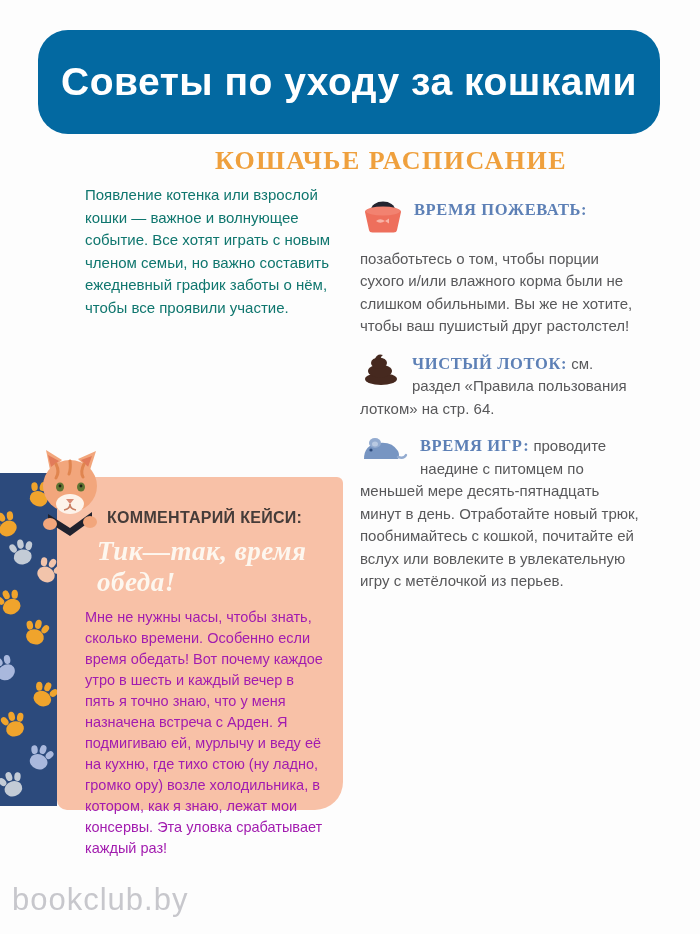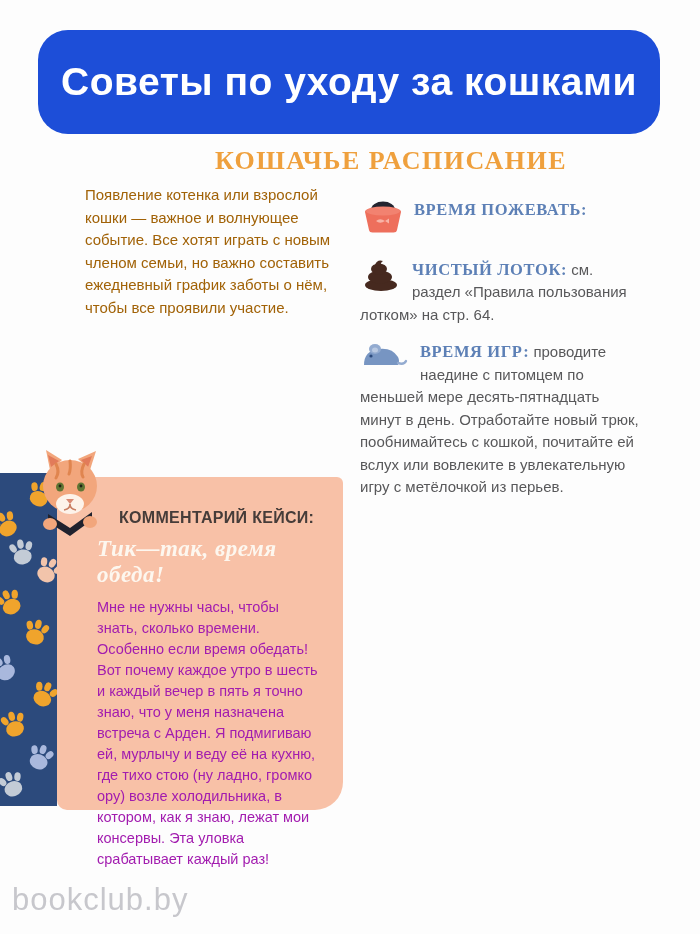--- a/index.html
+++ b/index.html
@@ -8,38 +8,38 @@
     font-family: "Liberation Sans", sans-serif;
     background: #ffffff;
     position: relative;
     overflow: hidden;
   }
   .page { position: absolute; inset: 0; width: 700px; height: 934px; background: #fdfdfd; }
 
   
   .banner {
     position: absolute; left: 38px; top: 30px; width: 622px; height: 104px;
-    background: #1d4ed8; border-radius: 30px;
+    background: #0369a1; border-radius: 30px;
     display: flex; align-items: center; justify-content: center;
   }
   .banner h1 {
     color: #ffffff; font-size: 39px; font-weight: bold; letter-spacing: 0.5px;
     font-family: "Liberation Sans", sans-serif;
   }
 
   .subheading {
     position: absolute; left: 0; top: 146px; width: 700px; text-align: center;
     font-family: "Liberation Serif", serif; font-weight: bold;
     font-size: 26px; letter-spacing: 1.5px; color: #efa03d; margin-left: 41px;
   }
 
   
   .col-left {
     position: absolute; left: 85px; top: 184px; width: 262px;
-    font-size: 15px; line-height: 22.5px; color: #a16207;
+    font-size: 15px; line-height: 22.5px; color: #0f766e;
   }
   .col-left p + p { margin-top: 13px; }
 
   .col-right {
     position: absolute; left: 360px; top: 184px; width: 282px;
     font-size: 15px; line-height: 22.5px; color: #58585a;
   }
 
   
   .tip { margin-top: 15px; overflow: visible; }
@@ -55,29 +55,29 @@
   
   .paw-panel {
     position: absolute; left: 0; top: 473px; width: 57px; height: 333px;
     background: #2c4a7c;
   }
 
   
   .comment-box {
     position: absolute; left: 57px; top: 477px; width: 286px; height: 333px;
     background: #f8c1a7; border-radius: 6px 6px 28px 10px;
-    padding: 30px 20px 0 40px;
+    padding: 30px 20px 0 28px;
   }
   .comment-heading {
     font-weight: bold; font-size: 16px; letter-spacing: 0.3px;
     color: #463c39; margin-left: 22px; margin-top: 2px;
   }
   .comment-subheading {
     font-family: "Liberation Serif", serif; font-style: italic; font-weight: bold;
-    font-size: 23px; color: #fdf7ef; margin-top: 9px; letter-spacing: 0.5px;
+    font-size: 27px; color: #fdf7ef; margin-top: 9px; letter-spacing: 0.5px; margin-left: 12px;
   }
   .comment-text {
     margin-top: 9px; font-size: 14.5px; line-height: 21px; color: #a21caf;
   }
 
   
   .cat { position: absolute; left: 36px; top: 448px; }
 
   .watermark {
     position: absolute; left: 12px; top: 882px;
@@ -104,20 +104,21 @@
     <div class="tip tip-block">
       <span class="tip-icon">
         <svg width="42" height="36" viewBox="0 0 42 36">
           <ellipse cx="21" cy="11" rx="12" ry="8.5" fill="#23242f"></ellipse>
           <path d="M3 13 Q3 10.5 6 10.5 L36 10.5 Q39 10.5 39 13 L35 31 Q34.5 33.5 31.5 33.5 L10.5 33.5 Q7.5 33.5 7 31 Z" fill="#ee6f5c"></path>
           <ellipse cx="21" cy="12" rx="17" ry="4.5" fill="#f28270"></ellipse>
           <path d="M14 22 Q18 18.5 23 22 Q18 25.5 14 22 Z M23 22 L27 19.5 L27 24.5 Z" fill="#f8b3a6"></path>
         </svg>
       </span>
       <span class="tip-title">ВРЕМЯ ПОЖЕВАТЬ:</span>
+      <span class="tip-text">позаботьтесь о том, чтобы порции сухого и/или влажного корма были не слишком обильными. Вы же не хотите, чтобы ваш пушистый друг растолстел!</span>
     </div>
 
 
     <div class="tip">
       <span class="tip-icon">
         <svg width="40" height="32" viewBox="0 0 40 32">
           <ellipse cx="19" cy="26" rx="16" ry="6" fill="#46291f"></ellipse>
           <ellipse cx="18" cy="18" rx="12" ry="6.5" fill="#46291f"></ellipse>
           <ellipse cx="17" cy="10" rx="8" ry="5.5" fill="#46291f"></ellipse>
           <path d="M13 6 Q15 0 21 2 Q18 4 19 7 Z" fill="#46291f"></path>

